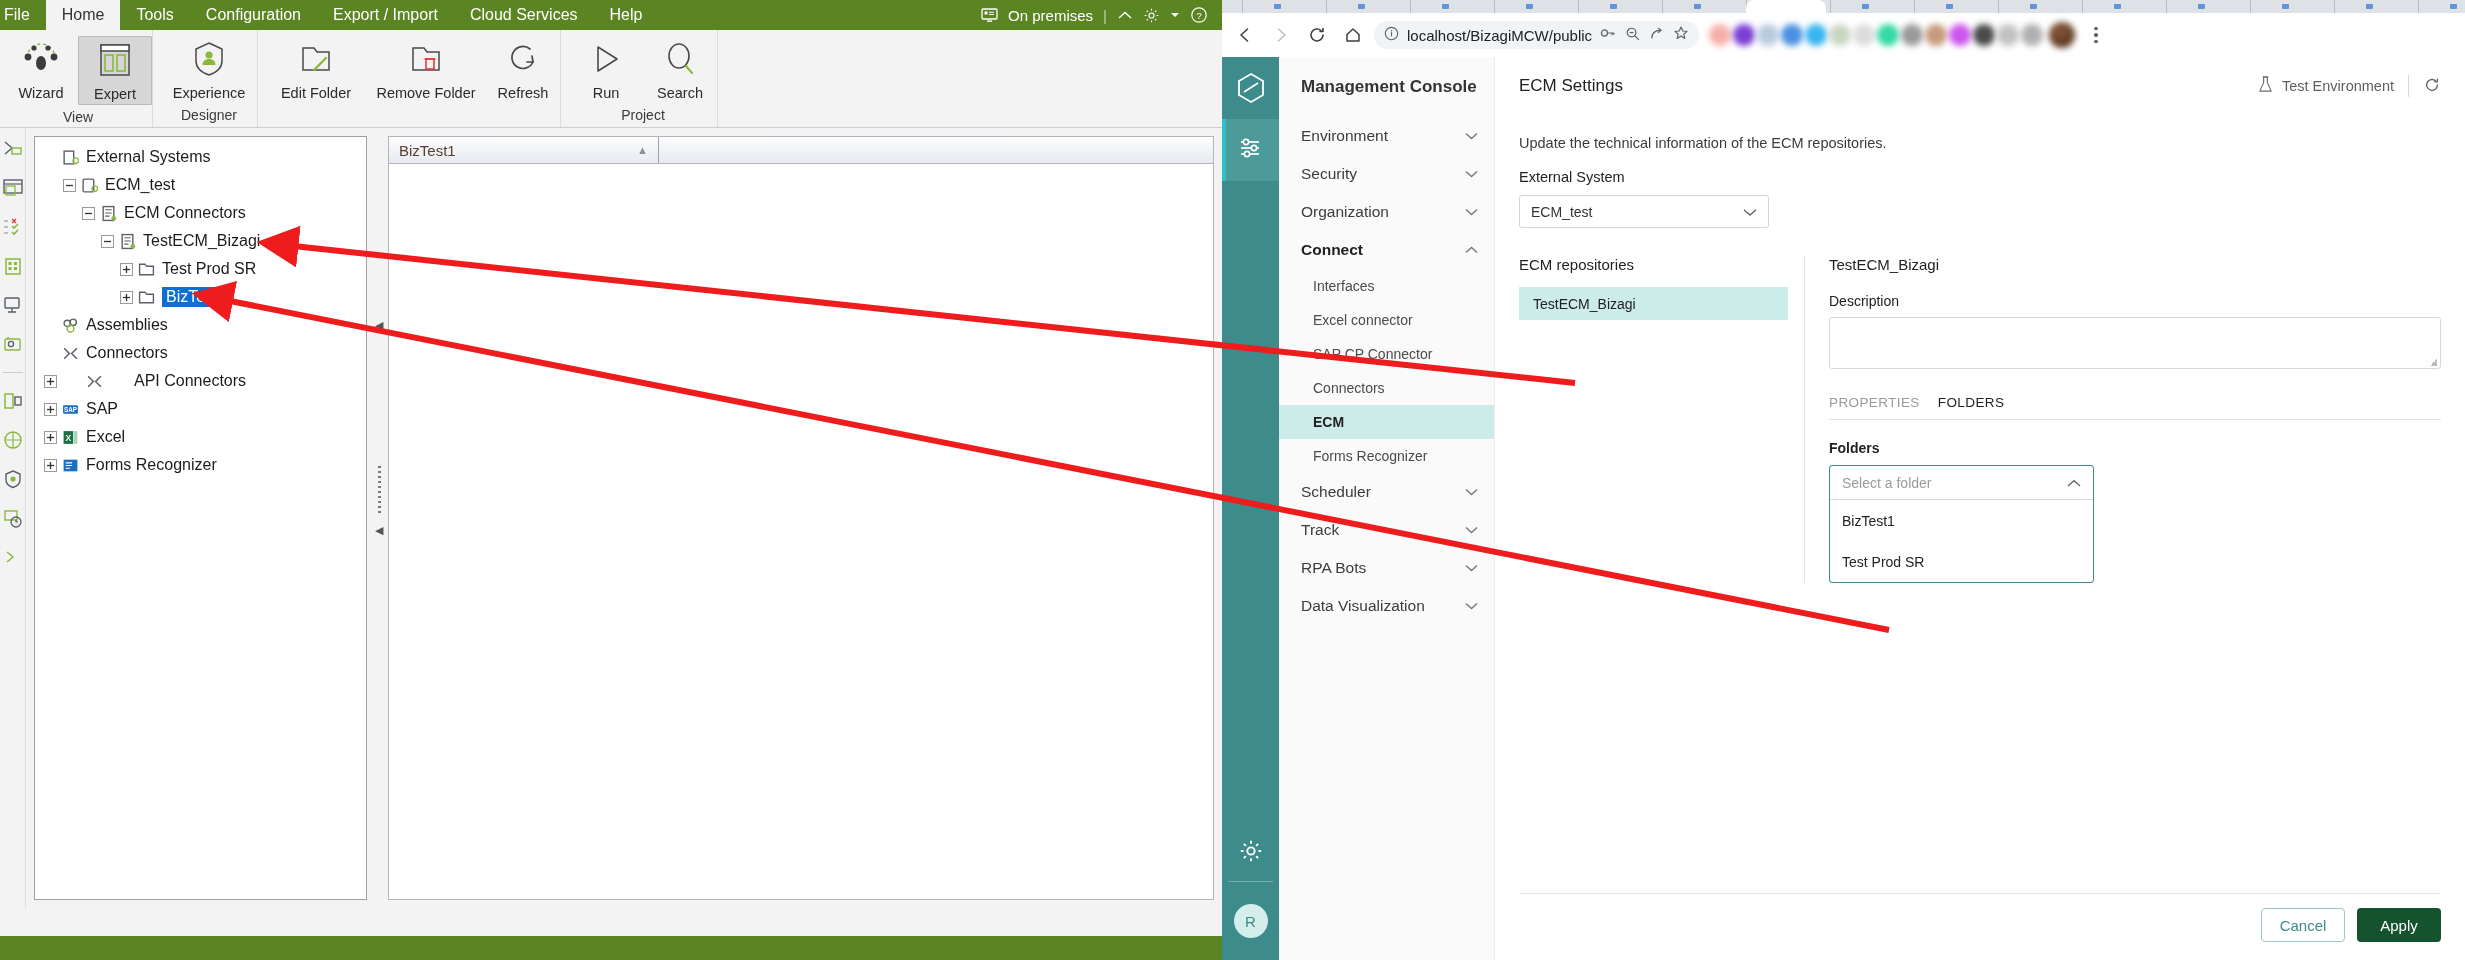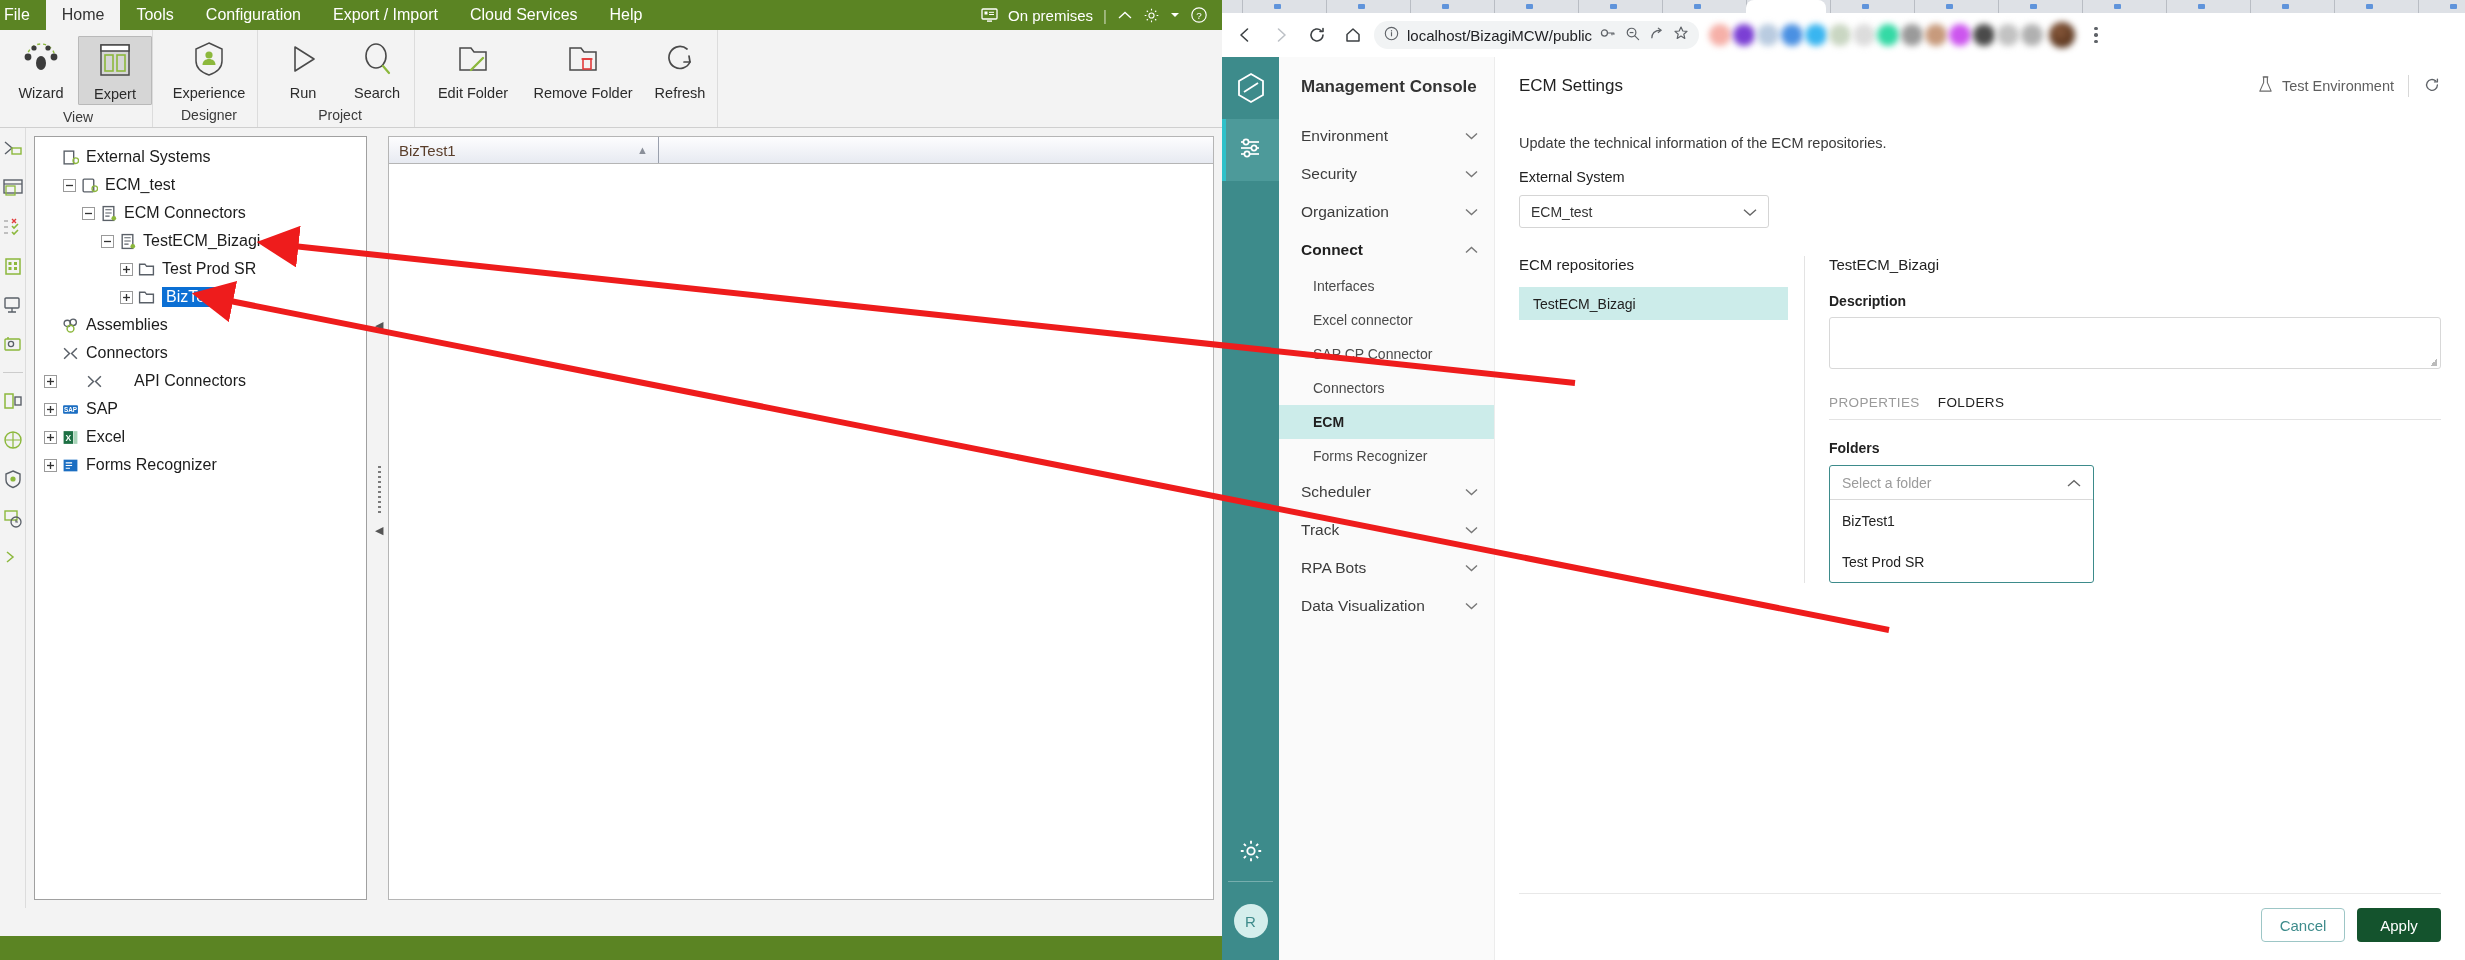--- a/index.html
+++ b/index.html
@@ -157,21 +157,21 @@
                color:#333; background:#fff; }
 
   .mc-cols { display:flex; margin-top:28px; padding:0 24px; }
   .mc-col-left { width:285px; padding-right:16px; }
   .mc-col-right { flex:1; border-left:1px solid #e3e3e3; padding-left:24px; }
   .mc-sec-lbl { font-size:15px; color:#222; }
   .repo-item { margin-top:14px; height:33px; display:flex; align-items:center;
                padding:0 14px; font-size:14px; color:#222; }
   .repo-item.sel { background:#ccecea; }
   .mc-repo-title { font-size:15px; color:#222; }
-  .mc-sublbl { font-size:14px; font-weight:bold; color:#222; margin-top:20px; }
+  .mc-sublbl { font-size:14px; font-weight:normal; color:#222; margin-top:20px; }
   .mc-textarea { margin-top:8px; height:52px; border:1px solid #d8d8d8;
                  border-radius:3px; background:#fff; position:relative; }
   .mc-textarea::after { content:""; position:absolute; right:3px; bottom:2px;
                  width:7px; height:7px;
                  background:linear-gradient(135deg,transparent 50%,#bbb 50%); }
   .mc-tabs { margin-top:26px; display:flex; gap:18px; font-size:13.5px;
              letter-spacing:.4px; }
   .mc-tab { color:#9a9a9a; padding-bottom:9px; }
   .mc-tab.active { color:#222; }
   .mc-tabline { height:1px; background:#e3e3e3; }
@@ -308,43 +308,20 @@
               </svg>
             </div>
             <div class="lbl">Experience</div>
           </div>
         </div>
         <div class="rib-grp-lbl">Designer</div>
       </div>
 
       <div class="rib-group">
         <div class="rib-items">
-          <div class="rib-btn">
-            <div class="rib-glyph">
-              <svg width="38" height="38" viewBox="0 0 38 38">
-                  <path d="M11 7 L30 19 L11 31 Z" fill="none" stroke="#4a4a4a" stroke-width="1.6" stroke-linejoin="round"></path>
-                </svg>
-            </div>
-            <div class="lbl">Run</div>
-          </div>
-          <div class="rib-btn">
-            <div class="rib-glyph">
-              <svg width="38" height="38" viewBox="0 0 38 38">
-                  <ellipse cx="18" cy="16" rx="10" ry="12" fill="none" stroke="#4a4a4a" stroke-width="1.6"></ellipse>
-                  <path d="M25 26 L31 33" stroke="#8cb83c" stroke-width="2.2" fill="none" stroke-linecap="round"></path>
-                </svg>
-            </div>
-            <div class="lbl">Search</div>
-          </div>
-        </div>
-        <div class="rib-grp-lbl">Project</div>
-      </div>
-
-      <div class="rib-group">
-        <div class="rib-items">
           <div class="rib-btn" style="min-width:100px;">
             <div class="rib-glyph">
               <svg width="40" height="38" viewBox="0 0 40 38">
                 <path d="M7 8 h11 l3 4 h12 v18 H7 Z" fill="none" stroke="#4a4a4a" stroke-width="1.5"></path>
                 <path d="M18 30 L30 18" stroke="#8cb83c" stroke-width="2.4" stroke-linecap="round"></path>
               </svg>
             </div>
             <div class="lbl">Edit Folder</div>
           </div>
           <div class="rib-btn" style="min-width:120px;">
@@ -361,20 +338,43 @@
             <div class="rib-glyph">
               <svg width="38" height="38" viewBox="0 0 38 38">
                 <path d="M29 22 a11 11 0 1 1 -3 -13" fill="none" stroke="#4a4a4a" stroke-width="1.7" stroke-linecap="round"></path>
                 <path d="M29 22 l-1 -6 M29 22 l-6 0" fill="none" stroke="#4a4a4a" stroke-width="1.7" stroke-linecap="round"></path>
               </svg>
             </div>
             <div class="lbl">Refresh</div>
           </div>
         </div>
         <div class="rib-grp-lbl"></div>
+      </div>
+
+      <div class="rib-group">
+        <div class="rib-items">
+          <div class="rib-btn">
+            <div class="rib-glyph">
+              <svg width="38" height="38" viewBox="0 0 38 38">
+                  <path d="M11 7 L30 19 L11 31 Z" fill="none" stroke="#4a4a4a" stroke-width="1.6" stroke-linejoin="round"></path>
+                </svg>
+            </div>
+            <div class="lbl">Run</div>
+          </div>
+          <div class="rib-btn">
+            <div class="rib-glyph">
+              <svg width="38" height="38" viewBox="0 0 38 38">
+                  <ellipse cx="18" cy="16" rx="10" ry="12" fill="none" stroke="#4a4a4a" stroke-width="1.6"></ellipse>
+                  <path d="M25 26 L31 33" stroke="#8cb83c" stroke-width="2.2" fill="none" stroke-linecap="round"></path>
+                </svg>
+            </div>
+            <div class="lbl">Search</div>
+          </div>
+        </div>
+        <div class="rib-grp-lbl">Project</div>
       </div>
 
       <div class="rib-group" style="flex:1;"></div>
     </div>
 
     <div class="bz-rail">
       <div class="r-ic">
           <svg width="20" height="20" viewBox="0 0 20 20">
             <path d="M2 3 L9 9 L2 15" fill="none" stroke="#5a6068" stroke-width="1.4"></path>
             <rect x="9" y="9" width="9" height="6" fill="none" stroke="#8cb83c" stroke-width="1.4"></rect>

